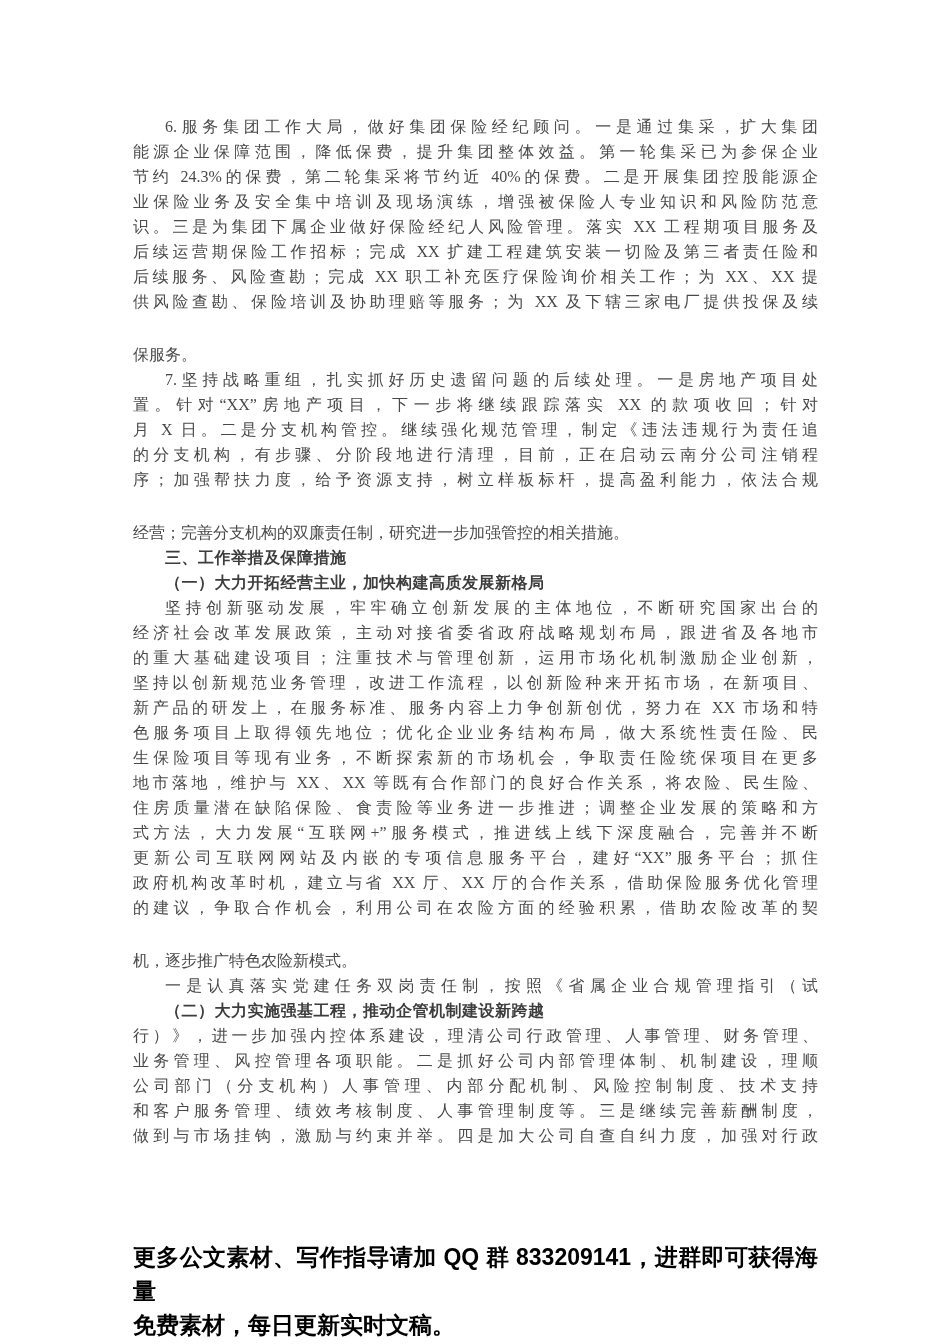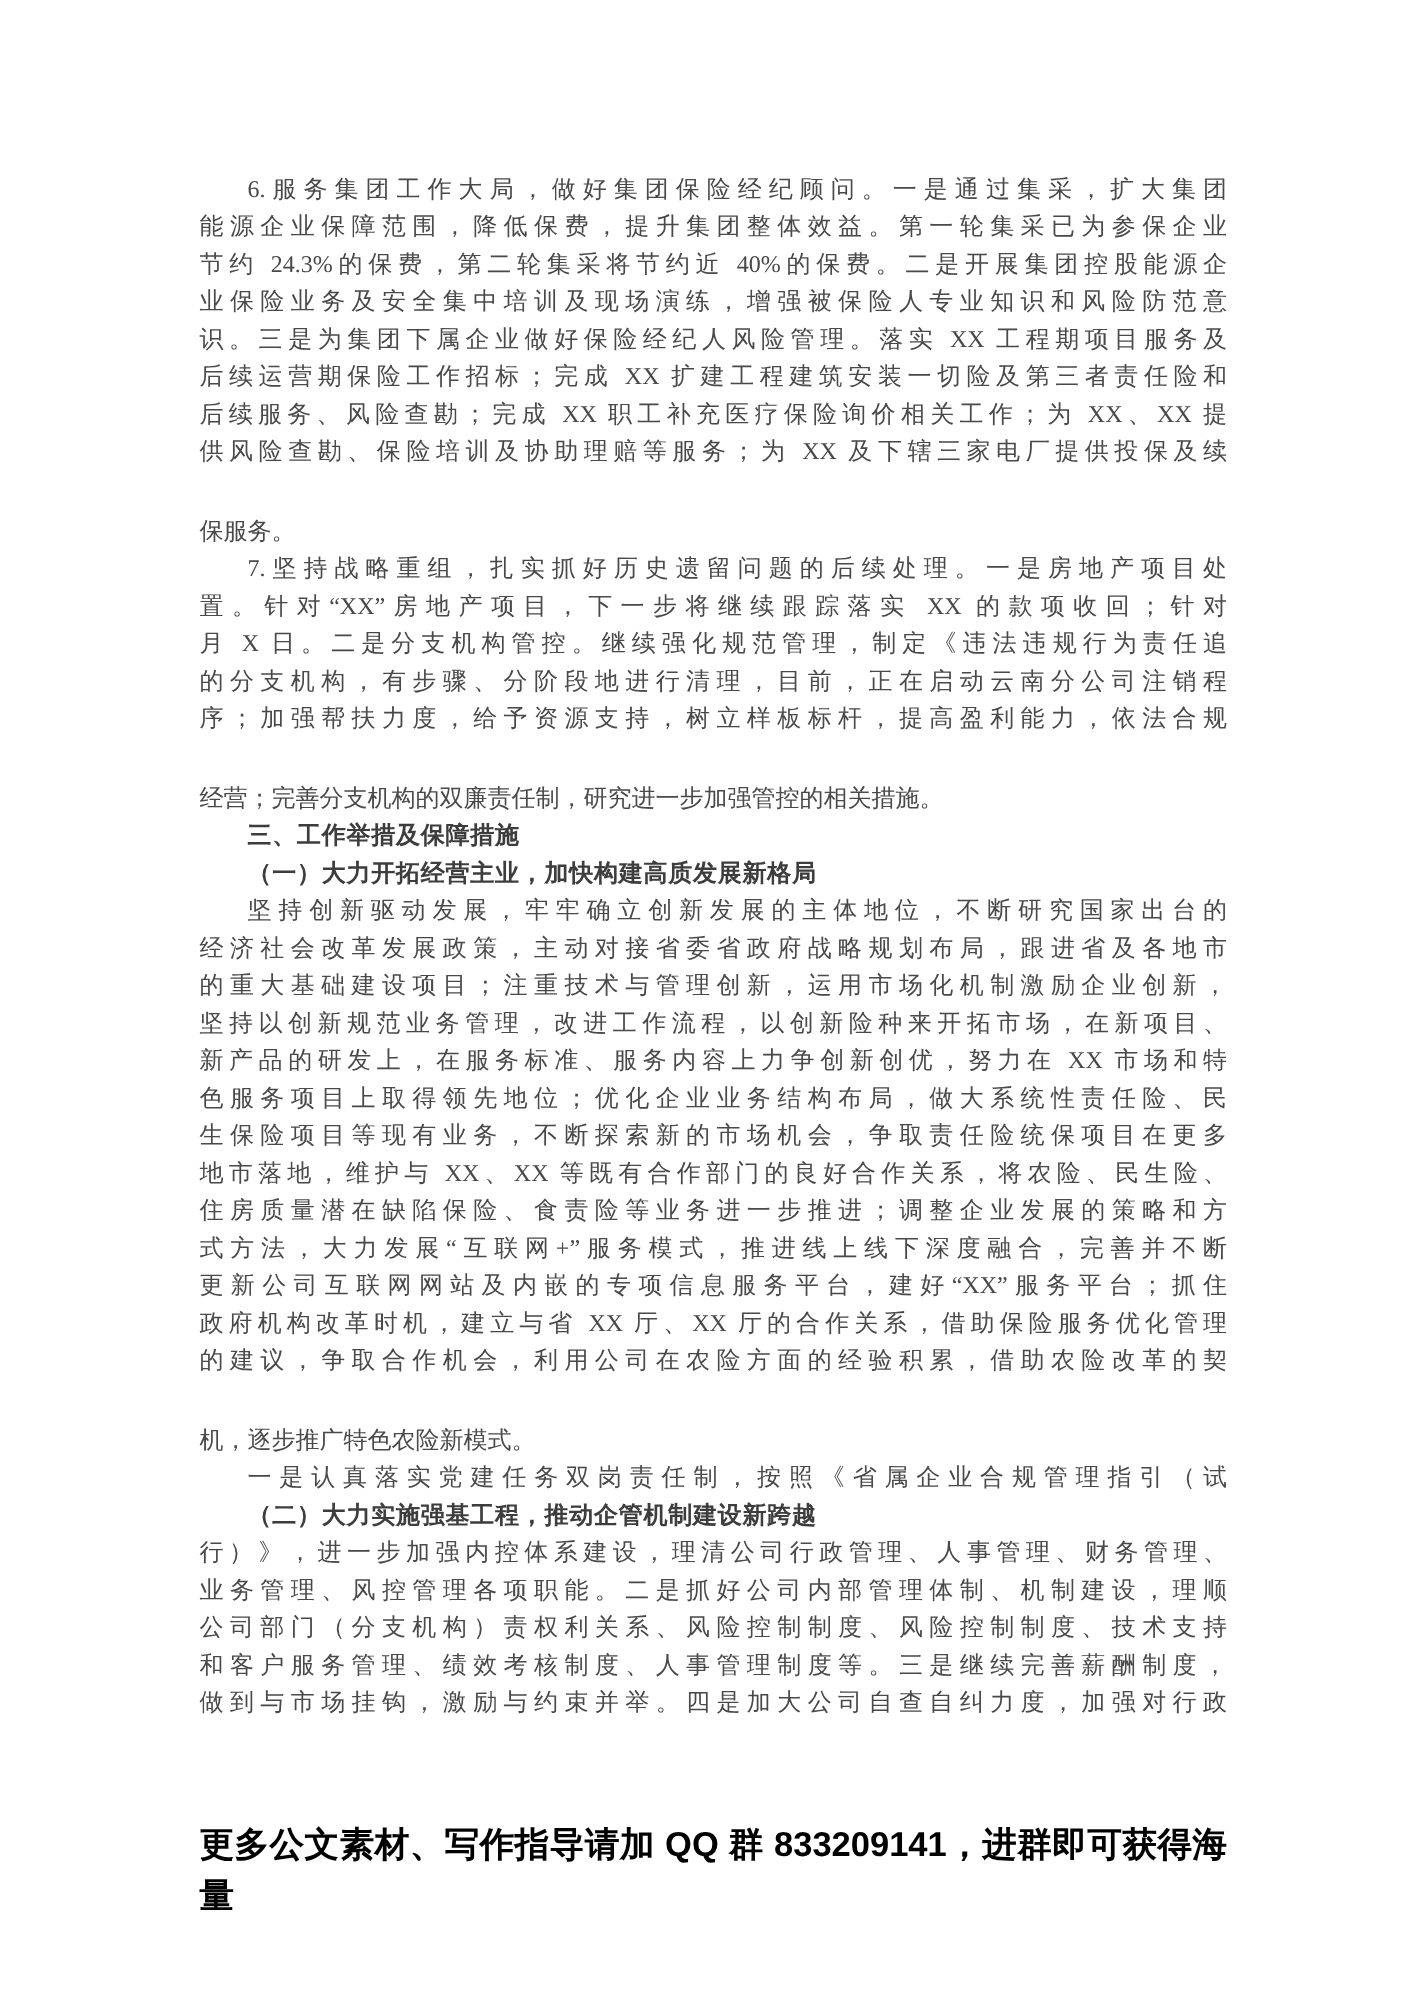--- a/index.html
+++ b/index.html
@@ -40,21 +40,21 @@
   .content .line.h{
     font-family:"Liberation Sans", sans-serif;
     font-weight:bold;
     color:var(--heading-text);
     text-indent:2em;
     text-align-last:left;
     letter-spacing:0.5px;
   }
   .footer{
     position:absolute;
-    left:133px;top:1212px;width:685px;
+    left:133px;top:1240px;width:685px;
   }
   .footer .line{
     font-family:"Liberation Sans", sans-serif;
     font-weight:bold;
     font-size:23px;
     line-height:34px;
     color:var(--footer-text);
     text-align:justify;
     text-align-last:justify;
   }
@@ -95,20 +95,21 @@
       <div class="line">住房质量潜在缺陷保险、食责险等业务进一步推进；调整企业发展的策略和方</div>
       <div class="line">式方法，大力发展“互联网+”服务模式，推进线上线下深度融合，完善并不断</div>
       <div class="line">更新公司互联网网站及内嵌的专项信息服务平台，建好“XX”服务平台；抓住</div>
       <div class="line">政府机构改革时机，建立与省 XX 厅、XX 厅的合作关系，借助保险服务优化管理</div>
       <div class="line">的建议，争取合作机会，利用公司在农险方面的经验积累，借助农险改革的契</div>
       <div class="line last">机，逐步推广特色农险新模式。</div>
       <div class="line first">一是认真落实党建任务双岗责任制，按照《省属企业合规管理指引（试</div>
       <div class="line h">（二）大力实施强基工程，推动企管机制建设新跨越</div>
       <div class="line">行）》，进一步加强内控体系建设，理清公司行政管理、人事管理、财务管理、</div>
       <div class="line">业务管理、风控管理各项职能。二是抓好公司内部管理体制、机制建设，理顺</div>
-      <div class="line">公司部门（分支机构）责权利关系、风险控制制度、风险控制制度、技术支持</div>
+      <div class="line">公司部门（分支机构）人事管理、内部分配机制、风险控制制度、技术支持</div>
       <div class="line">和客户服务管理、绩效考核制度、人事管理制度等。三是继续完善薪酬制度，</div>
       <div class="line">做到与市场挂钩，激励与约束并举。四是加大公司自查自纠力度，加强对行政</div>
     </div>
   <div class="footer">
       <div class="line">更多公文素材、写作指导请加 QQ 群 833209141，进群即可获得海量</div>
+      <div class="line last">免费素材，每日更新实时文稿。</div>
     </div>
 </div>
 
 </body></html>

